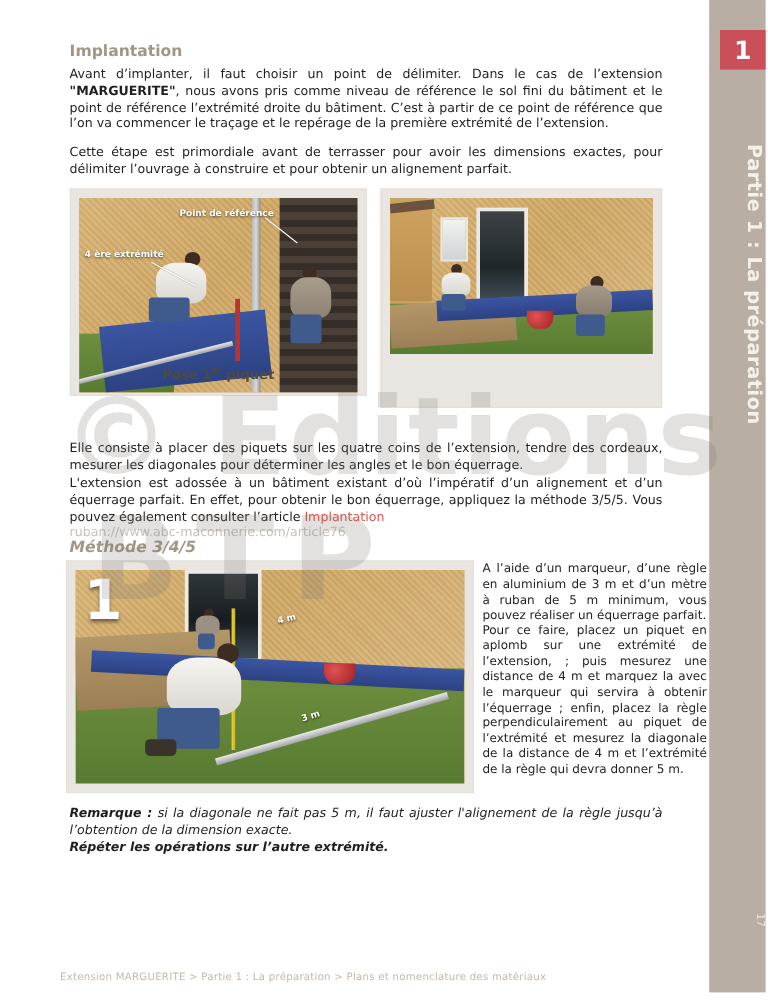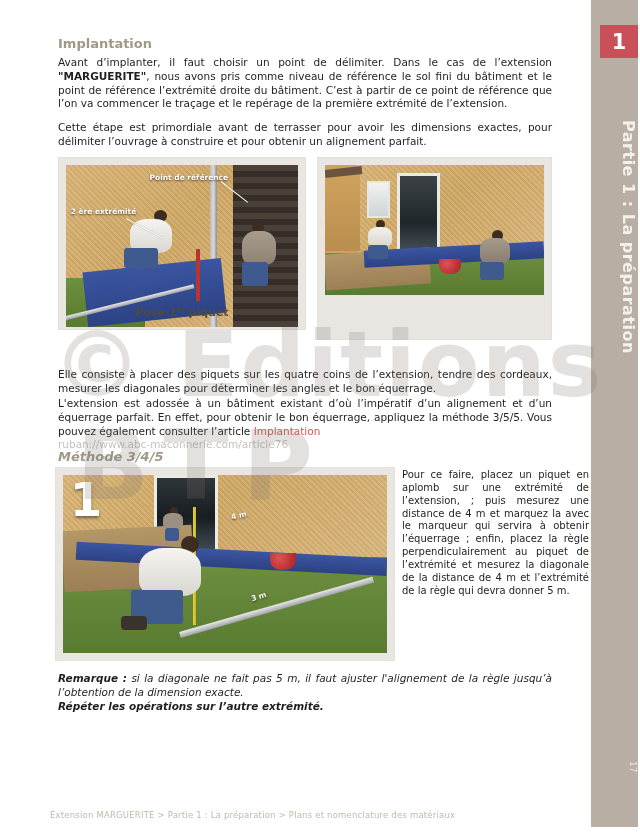--- a/index.html
+++ b/index.html
@@ -84,21 +84,21 @@
       </div>
 
       <div class="abs" style="left:74%;top:35%;width:50px;height:72px;">
         <div class="head" style="left:14px;top:0;width:12px;height:12px;"></div>
         <div class="body-shirt" style="left:4px;top:9px;width:34px;height:34px;background:linear-gradient(180deg,#a89d8d,#8c8173);"></div>
         <div class="jeans" style="left:4px;top:40px;width:26px;height:24px;"></div>
       </div>
 
       <div class="anno" style="left:36%;top:5%;">Point de référence</div>
       <div class="annoline" style="left:67%;top:10%;width:34px;transform:rotate(38deg);"></div>
-      <div class="anno" style="left:2%;top:26%;">2 ère extrémité</div>
+      <div class="anno" style="left:2%;top:26%;">4 ère extrémité</div>
       <div class="annoline" style="left:26%;top:33%;width:42px;transform:rotate(28deg);"></div>
     </div>
     <div class="pcaption" style="top:146px;">
       <span>Pose 1</span><sup>er</sup><span> piquet</span>
     </div>
   </div>
 
   <div class="pframe" style="left:317px;top:157px;width:235px;height:183px;">
     <div class="pimg" style="width:219px;height:130px;">
       <div class="abs wall" style="left:14%;top:0;width:86%;height:78%;"></div>
@@ -161,20 +161,21 @@
         <div class="abs" style="left:0;top:84px;width:26px;height:14px;background:#3a332c;border-radius:4px;"></div>
       </div>
 
       <div class="anno" style="left:52%;top:20%;transform:rotate(-14deg);">4 m</div>
       <div class="anno" style="left:58%;top:66%;transform:rotate(-18deg);">3 m</div>
       <div class="bignum" style="left:7px;top:2px;">1</div>
     </div>
   </div>
 
   <div class="side-col">
+    <div>A l’aide d’un marqueur, d’une règle en aluminium de 3 m et d’un mètre à ruban de 5 m minimum, vous pouvez réaliser un équerrage parfait.</div>
     <div>Pour ce faire, placez un piquet en aplomb sur une extrémité de l’extension, ; puis mesurez une distance de 4 m et marquez la avec le marqueur qui servira à obtenir l’équerrage ; enfin, placez la règle perpendiculairement au piquet de l’extrémité et mesurez la diagonale de la distance de 4 m et l’extrémité de la règle qui devra donner 5 m.</div>
   </div>
 
   <div class="remark">
     <span class="lbl">Remarque :</span><span> si la diagonale ne fait pas 5 m, il faut ajuster l'alignement de la règle jusqu’à l’obtention de la dimension exacte.</span>
     <div class="boldline">Répéter les opérations sur l’autre extrémité.</div>
   </div>
 
   <div class="footer">Extension MARGUERITE &gt; Partie 1 : La préparation &gt; Plans et nomenclature des matériaux</div>
 

